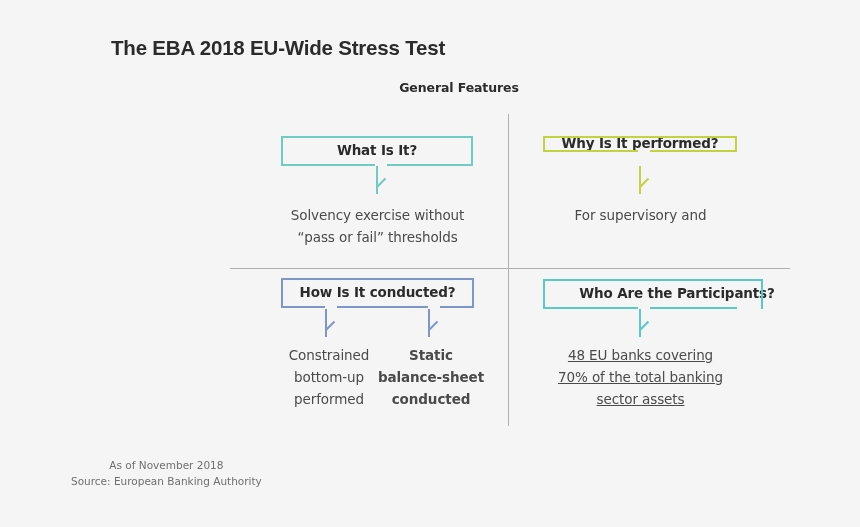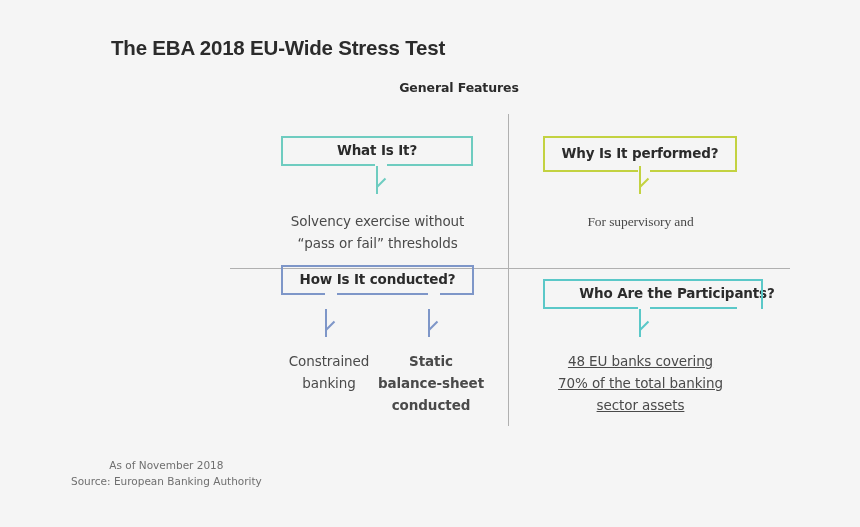--- a/index.html
+++ b/index.html
@@ -114,21 +114,20 @@
   }
 
   
   .body-text {
     position: absolute;
     text-align: center;
     font-size: 13.5px;
     line-height: 1.62;
     color: #4a4a4a;
     letter-spacing: -0.1px;
-    margin-top: 6px;
   }
   .body-text .line { display: block; white-space: nowrap; }
 
   
   .footer {
     position: absolute;
     left: 71px;
     top: 458px;
     font-size: 10.5px;
     line-height: 1.5;
@@ -158,56 +157,57 @@
   </div>
   <div class="conn" style="left:376px; top:166px; width:16px; height:30px; color:#6eccc0;">
     <span class="stem" style="height:28px;"></span>
     <span class="head" style="left:1px; top:20px;"></span>
   </div>
   <div class="body-text" style="left:270px; top:205px; width:215px;">
     <span class="line">Solvency exercise without</span>
     <span class="line">“pass or fail” thresholds</span>
   </div>
 
-  <div class="qbox" style="left:543px; top:136px; width:194px; height:36px; color:#c3d241;">
+  <div class="qbox" style="left:543px; top:136px; width:194px; height:16px; color:#c3d241;">
     <span class="edge edge-top"></span>
     <span class="edge edge-left"></span>
     <span class="edge edge-right"></span>
     <span class="edge edge-bottom" style="left:0; width:95px;"></span>
     <span class="edge edge-bottom" style="left:107px; width:87px;"></span>
     <span class="qlabel">Why Is It performed?</span>
   </div>
   <div class="conn" style="left:639px; top:166px; width:16px; height:30px; color:#c3d241;">
     <span class="stem" style="height:28px;"></span>
     <span class="head" style="left:1px; top:20px;"></span>
   </div>
-  <div class="body-text" style="left:533px; top:205px; width:215px;font-family:Liberation Serif, serif;">
+  <div class="body-text" style="left:533px; top:205px; width:215px;">
     <span class="line">For supervisory and</span>
   </div>
 
-  <div class="qbox" style="left:281px; top:265px; width:193px; height:30px; color:#7e96c8;">
+  <div class="qbox" style="left:281px; top:278px; width:193px; height:30px; color:#7e96c8;">
     <span class="edge edge-top"></span>
     <span class="edge edge-left"></span>
     <span class="edge edge-right"></span>
     <span class="edge edge-bottom" style="left:0; width:44px;"></span>
     <span class="edge edge-bottom" style="left:56px; width:91px;"></span>
     <span class="edge edge-bottom" style="left:159px; width:34px;"></span>
     <span class="qlabel">How Is It conducted?</span>
   </div>
   <div class="conn" style="left:325px; top:309px; width:16px; height:30px; color:#7e96c8;">
     <span class="stem" style="height:28px;"></span>
     <span class="head" style="left:1px; top:20px;"></span>
   </div>
   <div class="conn" style="left:428px; top:309px; width:16px; height:30px; color:#7e96c8;">
     <span class="stem" style="height:28px;"></span>
     <span class="head" style="left:1px; top:20px;"></span>
   </div>
   <div class="body-text" style="left:273px; top:345px; width:112px;">
     <span class="line">Constrained</span>
-    <span class="line">banking</span>
+    <span class="line">bottom-up</span>
+    <span class="line">performed</span>
   </div>
   <div class="body-text" style="left:375px; top:345px; width:112px;font-weight:bold;">
     <span class="line">Static</span>
     <span class="line">balance-sheet</span>
     <span class="line">conducted</span>
   </div>
 
   <div class="qbox" style="left:543px; top:279px; width:220px; height:30px; color:#5bc8c8;padding-left:48px;">
     <span class="edge edge-top"></span>
     <span class="edge edge-left"></span>

